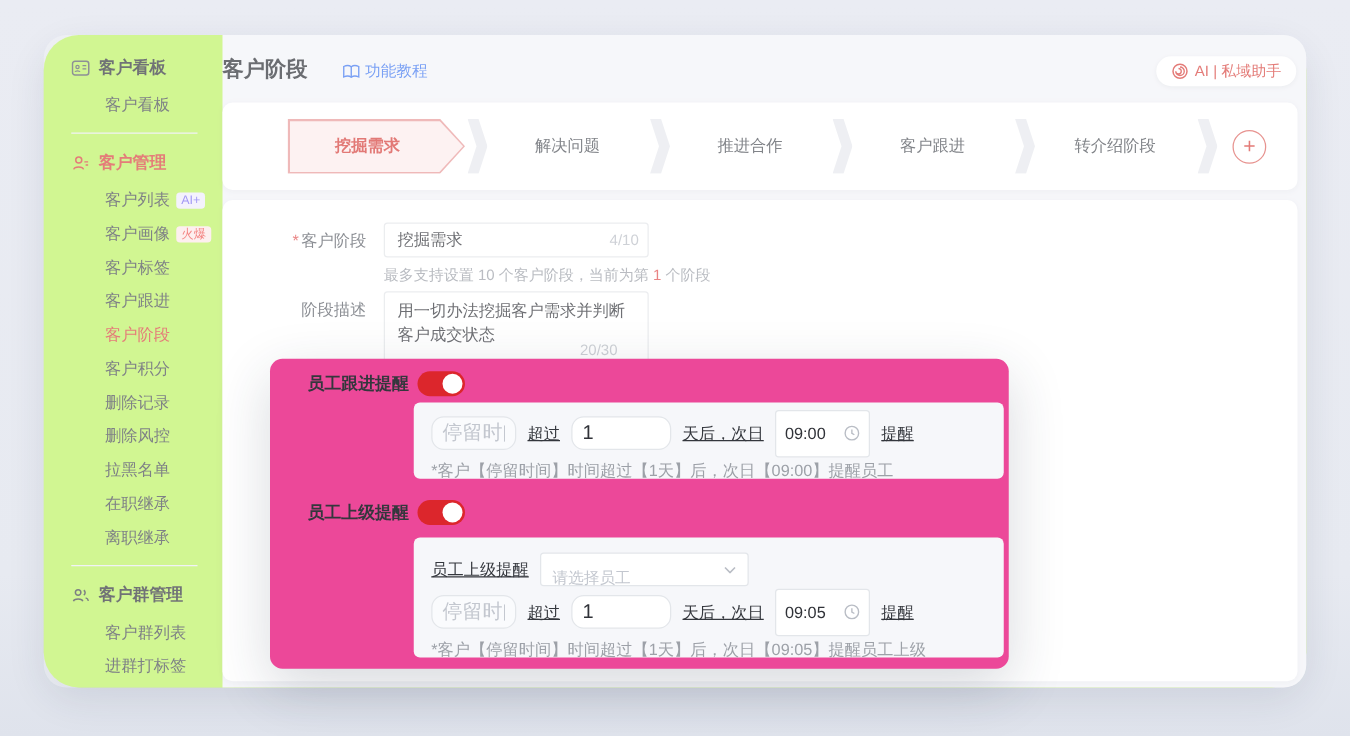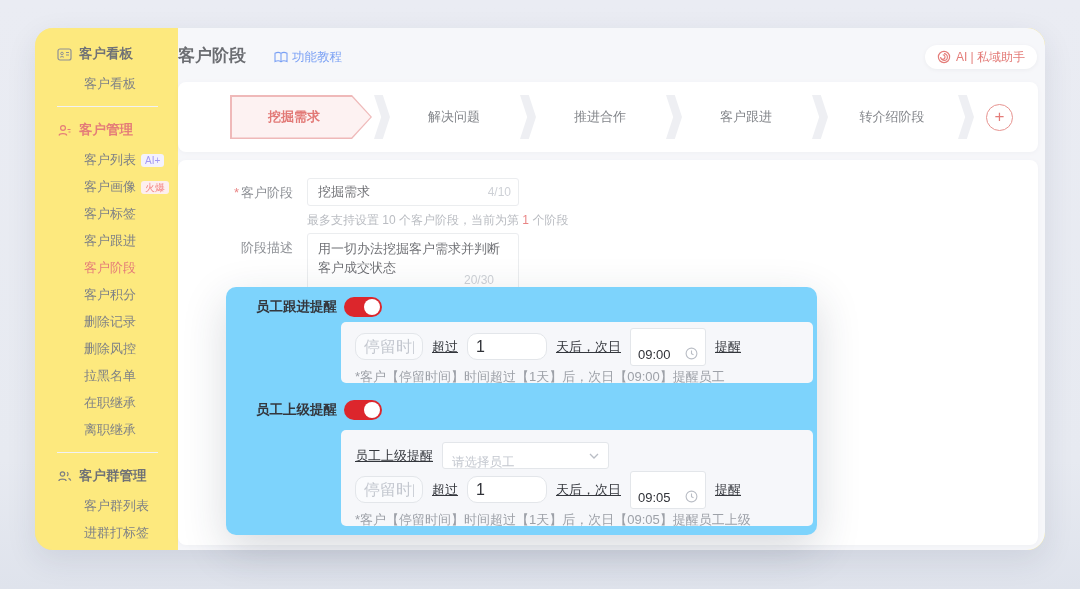--- a/index.html
+++ b/index.html
@@ -6,21 +6,21 @@
   html,body { width:1080px; height:589px; }
   body {
     font-family:"Liberation Sans","DejaVu Sans",sans-serif;
     background:linear-gradient(180deg,#eaecf3 0%,#e7eaf1 78%,#dfe3ec 100%);
     position:relative; overflow:hidden; font-size:13px; color:#32353b;
   }
 
   
   .window {
     position:absolute; left:35px; top:28px; width:1010px; height:522px;
-    background:#fde047; border-radius:18px;
+    background:#bef264; border-radius:28px;
     box-shadow:0 10px 30px rgba(35,45,80,.10);
   }
   .wash {
     position:absolute; inset:0; border-radius:18px;
     background:rgba(255,255,255,.30); z-index:5; pointer-events:none;
   }
 
   
   .sidebar { position:absolute; left:0; top:0; bottom:0; width:143px; padding:16px 0 0 22px; overflow:hidden; }
   .side-header { display:flex; align-items:center; gap:7px; font-weight:bold; font-size:13.5px; color:#33363c; height:20px; }
@@ -74,38 +74,38 @@
   .counter { position:absolute; right:8px; color:#b9bdc5; font-size:12px; }
   .helper { position:absolute; left:129px; font-size:12px; color:#9ca0a8; white-space:nowrap; }
   .helper .hl { color:#e05050; }
   .ta-wrap { position:absolute; left:129px; top:73px; width:212px; height:58px;
     border:1px solid #e3e5e9; border-radius:3px; background:#fff; }
   .ta-wrap textarea { width:100%; height:100%; border:none; resize:none; outline:none;
     padding:5px 10px; font-size:13px; line-height:19px; color:#303238; font-family:inherit; background:transparent; }
   .ta-counter { position:absolute; right:24px; bottom:3px; color:#b9bdc5; font-size:12px; }
 
   
-  .float-card { position:absolute; left:226px; top:287px; width:591px; height:248px;
-    background:#7dd3fc; border-radius:10px; z-index:30;
+  .float-card { position:absolute; left:216px; top:287px; width:591px; height:248px;
+    background:#ec4899; border-radius:10px; z-index:30;
     box-shadow:0 14px 44px rgba(40,48,70,.18); }
   .toggle-row { position:absolute; left:30px; display:flex; align-items:center; gap:7px; height:20px; }
   .toggle-row .t-label { font-size:13.5px; color:#34373d; font-weight:bold; }
   .toggle { width:38px; height:20px; border-radius:10px; background:#dc262c; position:relative; cursor:pointer; flex:none; }
   .toggle .knob { position:absolute; right:2px; top:2px; width:16px; height:16px; border-radius:50%; background:#fff; }
   .panel { position:absolute; left:115px; width:472px; background:#f6f7fa; border-radius:5px; padding:11px 14px; }
   .inline-row { display:flex; align-items:center; gap:9px; height:27px; white-space:nowrap; }
   .inline-row .w { font-size:13px; color:#34373d;text-decoration:underline; }
   .mini-input { height:27px; border:1px solid #e3e6ea; border-radius:10px; font-size:16px;
     padding:0 8px; font-family:inherit; color:#303238; background:#fff; }
   .mini-input.disabled { background:#fafbfd; color:#c3c7cf; }
   .mini-input.disabled::placeholder { color:#c3c7cf; }
   .stay { width:68px; }
   .days { width:80px; }
   .timebox { width:76px; height:27px; border:1px solid #e3e6ea; border-radius:3px; background:#fff;
-    display:flex; justify-content:space-between; padding:18px 7px; cursor:pointer; }
+    display:flex; align-items:center; justify-content:space-between; padding:18px 7px; cursor:pointer; }
   .timebox .tv { font-size:13px; color:#303238; }
   .panel-helper { margin-top:8px; font-size:13px; color:#9da1a8; white-space:nowrap; }
   .selectbox { width:167px; height:27px; border:1px solid #e3e6ea; border-radius:3px; background:#fff;
     display:flex; align-items:center; justify-content:space-between; padding:0 9px; cursor:pointer; }
   .selectbox .ph { font-size:12.5px; color:#c3c7cf;margin-top:14px; }
 
   svg { display:block; }
 </style>
 </head>
 <body>

